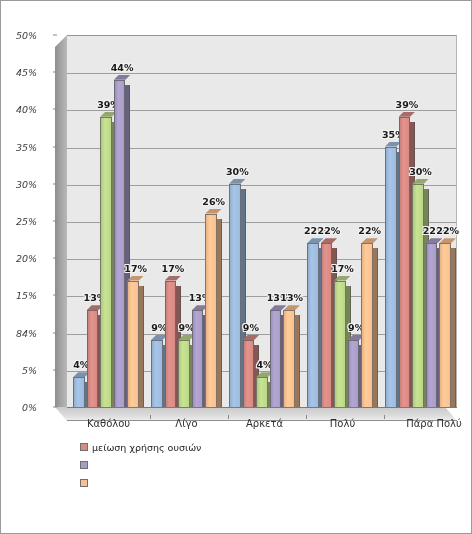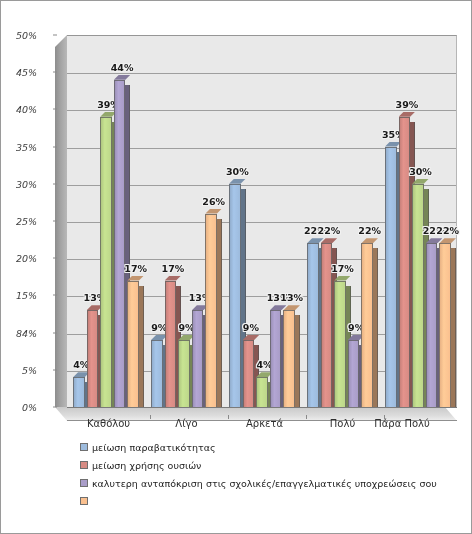--- a/index.html
+++ b/index.html
@@ -375,36 +375,31 @@
         <div class="dlabel" style="left: 446.7px; top: 224.32px;">22%</div>
       </div>
     <div id="x-labels">
         <div class="xtick-label" style="left: 107.5px;">Καθόλου</div>
         <div class="xtick-label" style="left: 185.5px;">Λίγο</div>
         <div class="xtick-mark" style="left: 149px;"></div>
         <div class="xtick-label" style="left: 263.5px;">Αρκετά</div>
         <div class="xtick-mark" style="left: 227px;"></div>
         <div class="xtick-label" style="left: 341.5px;">Πολύ</div>
         <div class="xtick-mark" style="left: 305px;"></div>
-        <div class="xtick-label" style="left: 401px;">Πάρα Πολύ</div>
+        <div class="xtick-label" style="left: 433px;">Πάρα Πολύ</div>
         <div class="xtick-mark" style="left: 383px;"></div>
       </div>
   </div>
 
   <div id="legend">
-      <div class="legend-row">
-        <span class="legend-swatch" style="background: rgb(157, 187, 221);"></span>
-        <span class="legend-text">μείωση παραβατικότητας</span>
-      </div>
       <div class="legend-row">
         <span class="legend-swatch" style="background: rgb(215, 139, 132);"></span>
         <span class="legend-text">μείωση χρήσης ουσιών</span>
       </div>
       <div class="legend-row">
         <span class="legend-swatch" style="background: rgb(169, 157, 200);"></span>
-        <span class="legend-text">καλυτερη ανταπόκριση στις σχολικές/επαγγελματικές υποχρεώσεις σου</span>
       </div>
       <div class="legend-row">
         <span class="legend-swatch" style="background: rgb(250, 192, 143);"></span>
       </div>
     </div>
 
 </div>
 
 </body></html>

